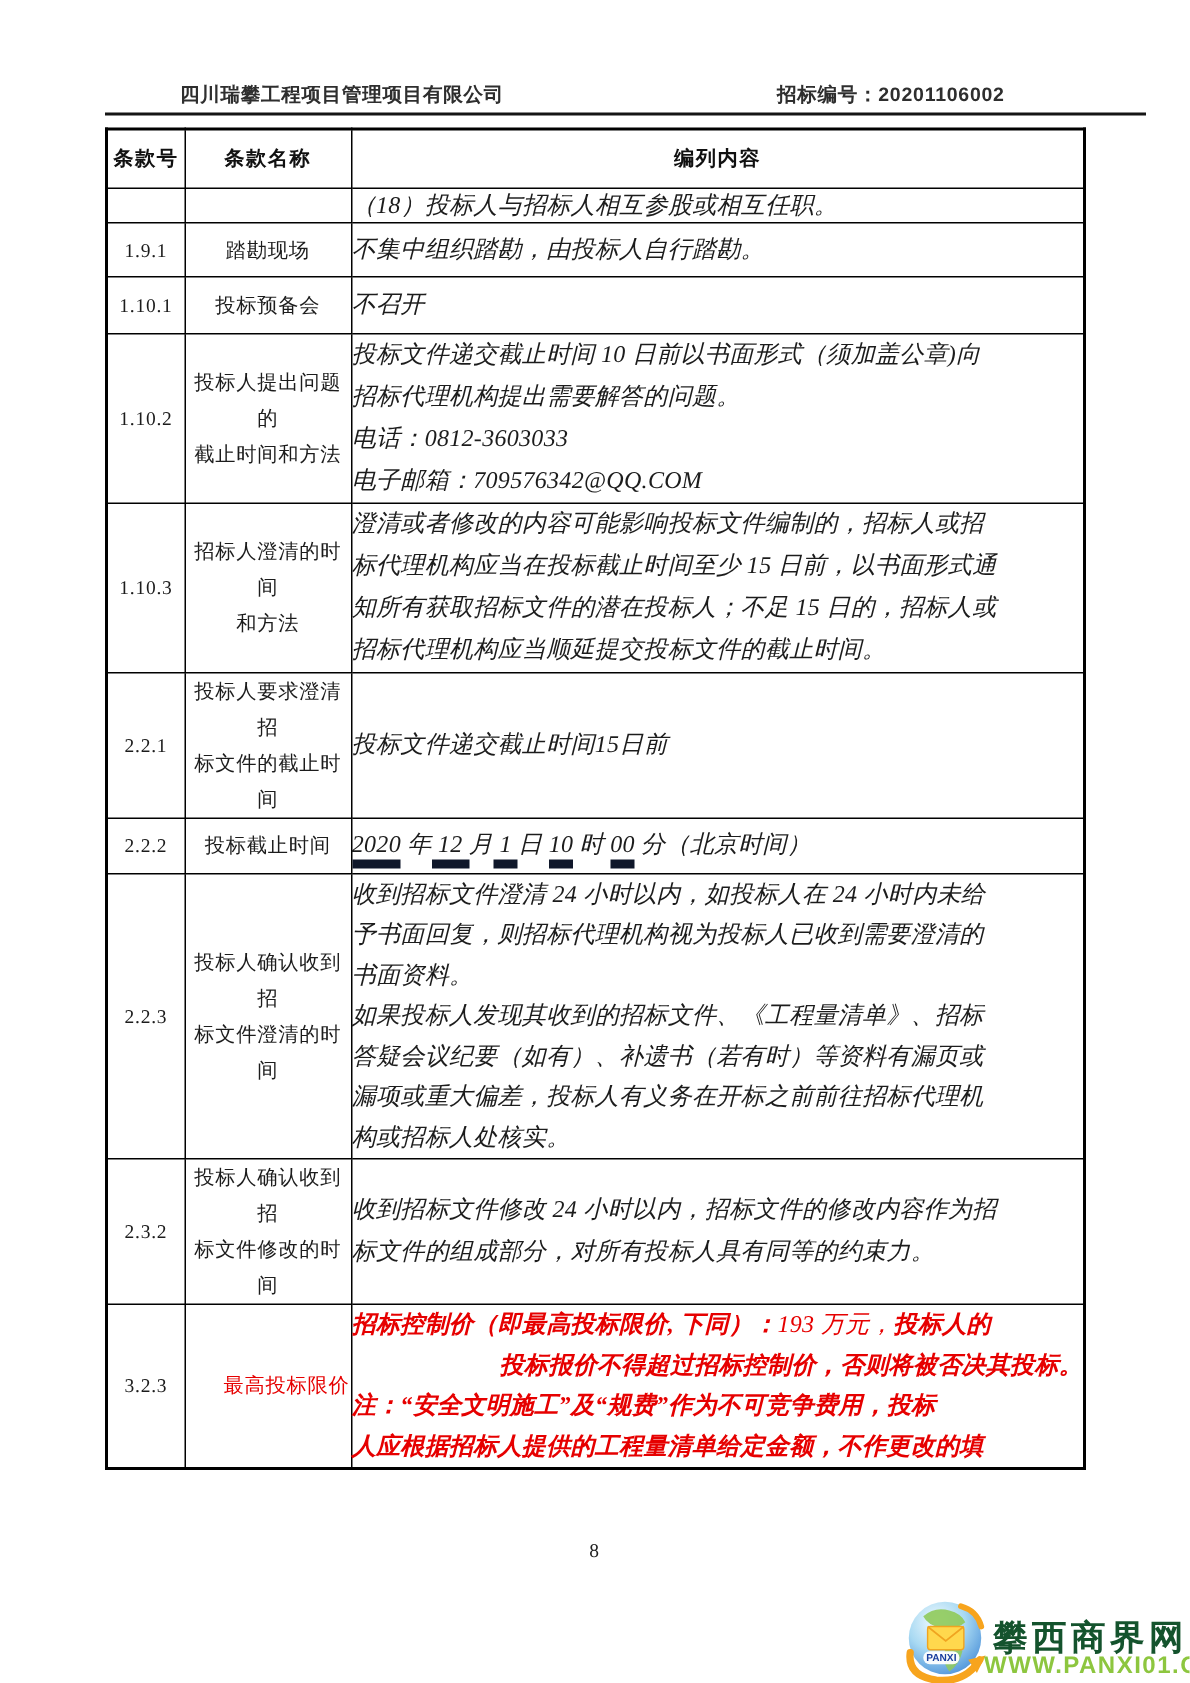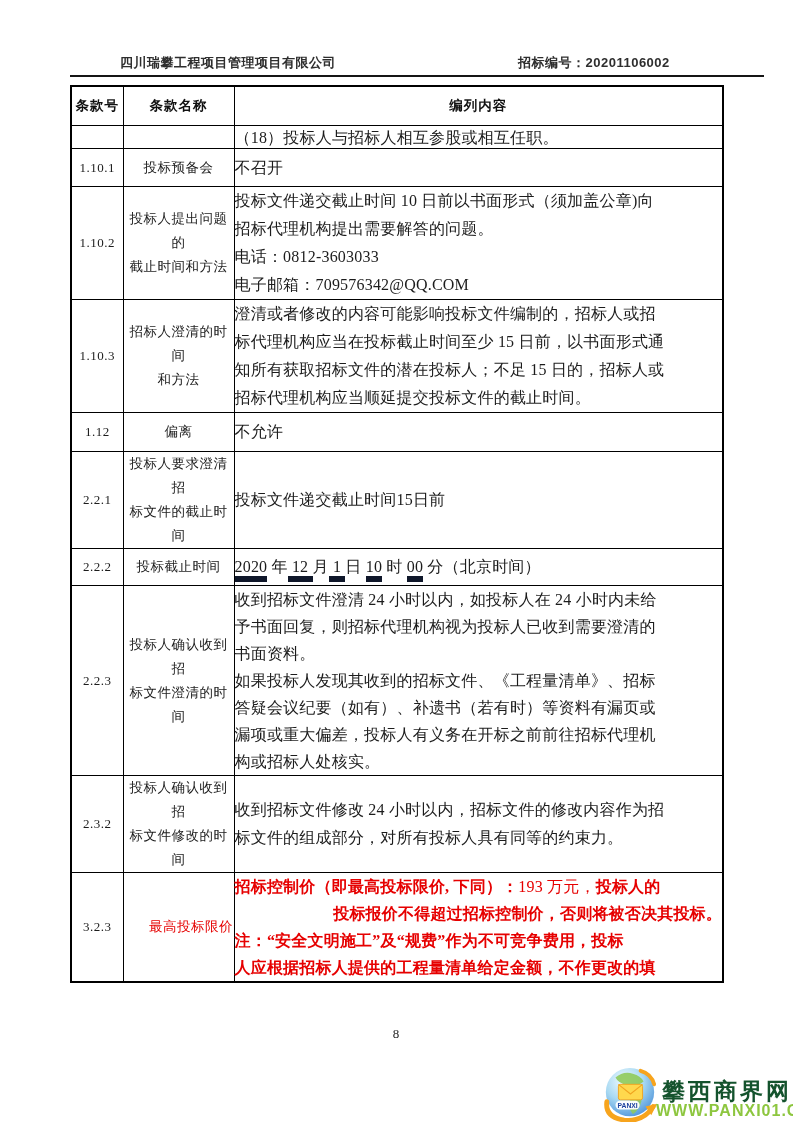--- a/index.html
+++ b/index.html
@@ -22,21 +22,21 @@
     position:absolute;left:70px;top:85px;width:652px;
     border-collapse:collapse;table-layout:fixed;border:2.5px solid #000;
   }
   table.doc th,table.doc td{border:1px solid #000;padding:0;vertical-align:middle;}
   th.th{
     height:38px;font-size:13.5px;font-weight:bold;text-align:center;color:#111;
     font-family:"Liberation Sans","DejaVu Sans",sans-serif;letter-spacing:1px;
   }
   td.cell-no{text-align:center;font-size:13px;letter-spacing:0.5px;}
   td.cell-name{text-align:center;font-size:13.5px;line-height:24px;letter-spacing:0.5px;}
-  td.cell-content{padding:3px 8px 3px 12px;font-size:16px;}
+  td.cell-content{padding:3px 8px 3px 12px;font-size:16px;font-style:italic;}
   .cline{line-height:28px;white-space:nowrap;letter-spacing:0.2px;}
   .u{border-bottom:6px solid #0f172a;padding-bottom:1px;}
   
   .page-number{position:absolute;left:70px;top:1026px;width:652px;text-align:center;font-size:13px;color:#222;}
   
   .wm-globe{position:absolute;left:601px;top:1065px;width:58px;height:58px;}
   .wm-name{
     position:absolute;left:662px;top:1076px;font-size:23px;font-weight:bold;letter-spacing:3px;
     font-family:"Liberation Sans","DejaVu Sans",sans-serif;
   }
@@ -66,20 +66,29 @@
     </tr>
   </thead>
   <tbody>
       <tr style="height: 23px;">
         <td class="cell-no"></td>
         <td class="cell-name"></td>
         <td class="cell-content">
           <div class="cline" style="line-height: 21px;"><span>（18）投标人与招标人相互参股或相互任职。</span></div>
         </td>
       </tr>
+      <tr style="height: 36px;">
+        <td class="cell-no">1.9.1</td>
+        <td class="cell-name">
+          <div>踏勘现场</div>
+        </td>
+        <td class="cell-content">
+          <div class="cline"><span>不集中组织踏勘，由投标人自行踏勘。</span></div>
+        </td>
+      </tr>
       <tr style="height: 38px;">
         <td class="cell-no">1.10.1</td>
         <td class="cell-name">
           <div>投标预备会</div>
         </td>
         <td class="cell-content">
           <div class="cline"><span>不召开</span></div>
         </td>
       </tr>
       <tr style="height: 113px;">
@@ -99,29 +108,20 @@
         <td class="cell-no">1.10.3</td>
         <td class="cell-name">
           <div>招标人澄清的时间</div>
           <div>和方法</div>
         </td>
         <td class="cell-content">
           <div class="cline"><span>澄清或者修改的内容可能影响投标文件编制的，招标人或招</span></div>
           <div class="cline"><span>标代理机构应当在投标截止时间至少 15 日前，以书面形式通</span></div>
           <div class="cline"><span>知所有获取招标文件的潜在投标人；不足 15 日的，招标人或</span></div>
           <div class="cline"><span>招标代理机构应当顺延提交投标文件的截止时间。</span></div>
-        </td>
-      </tr>
-      <tr style="height: 39px;">
-        <td class="cell-no">1.12</td>
-        <td class="cell-name">
-          <div>偏离</div>
-        </td>
-        <td class="cell-content">
-          <div class="cline"><span>不允许</span></div>
         </td>
       </tr>
       <tr style="height: 51px;">
         <td class="cell-no">2.2.1</td>
         <td class="cell-name">
           <div>投标人要求澄清招</div>
           <div>标文件的截止时间</div>
         </td>
         <td class="cell-content">
           <div class="cline"><span>投标文件递交截止时间15日前</span></div>

